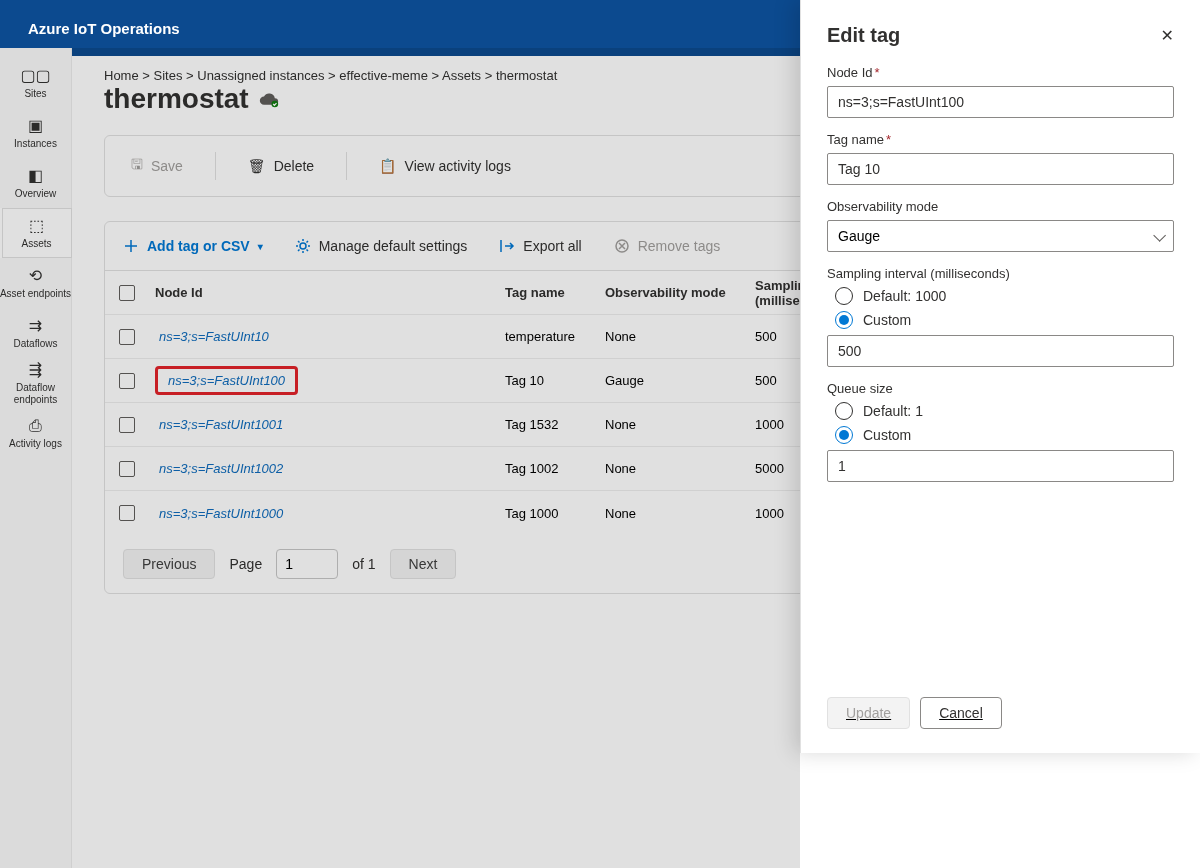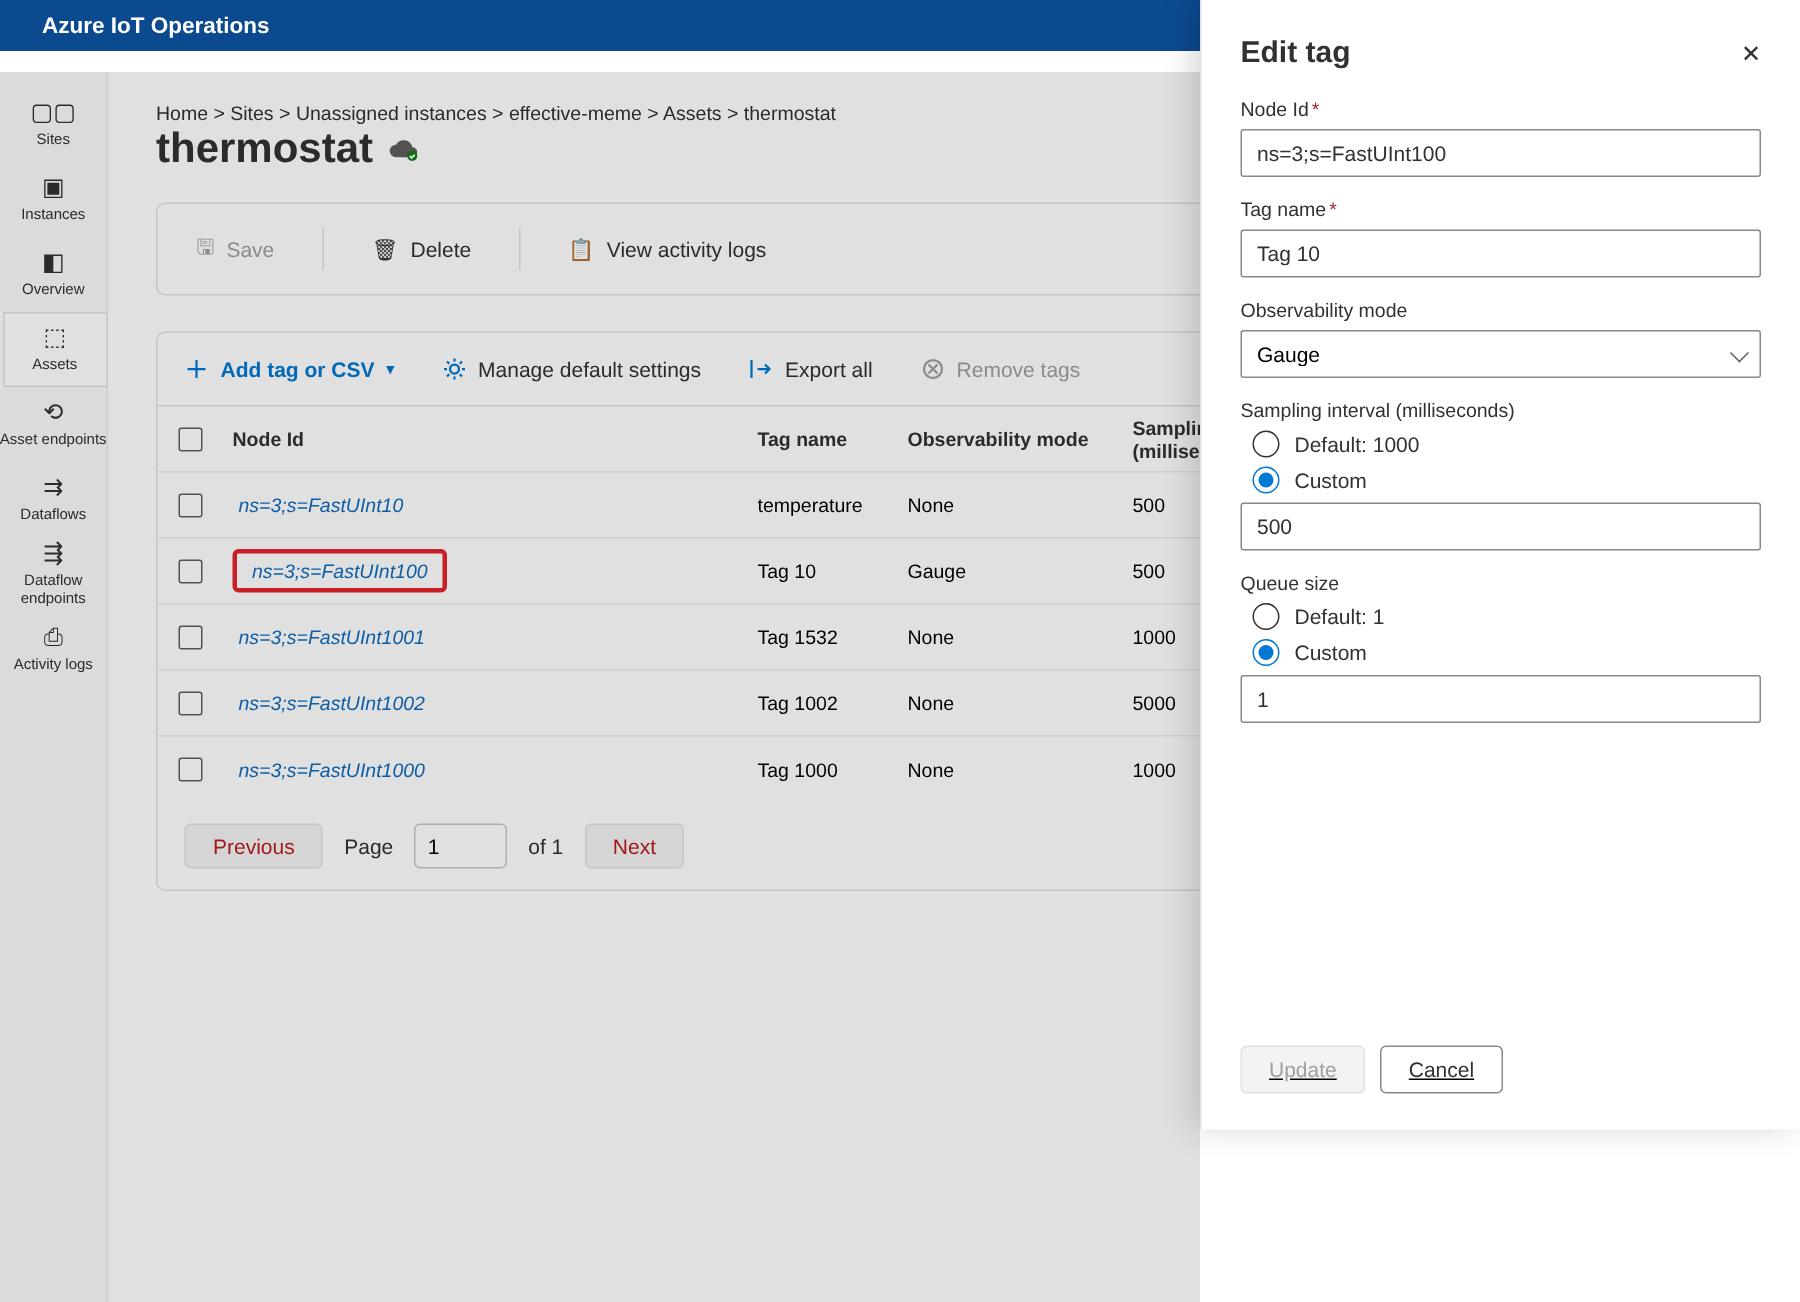--- a/index.html
+++ b/index.html
@@ -1,18 +1,18 @@
 <!DOCTYPE html>
 <html><head>
 <meta charset="utf-8">
 <style>
 * { margin: 0; padding: 0; box-sizing: border-box; font-family: "Segoe UI", Arial, sans-serif; }
 body { width: 1200px; height: 868px; background: #fff; overflow: hidden; position: relative; }
 
-.topbar { height: 34px; background: #0c4a8f; color: #fff; display: flex; align-items: center; padding: 0 28px; font-size: 15px; font-weight: 600; }
+.topbar { height: 56px; background: #0c4a8f; color: #fff; display: flex; align-items: center; padding: 0 28px; font-size: 15px; font-weight: 600; }
 
 .sidenav { position: absolute; left: 0; top: 48px; bottom: 0; width: 72px; background: #fafafa; border-right: 1px solid #ececec; display: flex; flex-direction: column; align-items: center; padding-top: 10px; }
 .sidenav-item { width: 72px; height: 50px; display: flex; flex-direction: column; align-items: center; justify-content: center; font-size: 10px; color: #323130; cursor: pointer; line-height: 1.2; text-align: center; }
 .sidenav-item.active { background: #fff; border-left: 2px solid transparent; box-shadow: inset 0 0 0 1px #e1e1e1; }
 .sidenav-item .icon { font-size: 16px; margin-bottom: 3px; color: #323130; }
 
 .main { position: absolute; left: 72px; top: 48px; right: 0; bottom: 0; padding: 20px 32px; }
 .breadcrumb { font-size: 13px; color: #323130; margin-bottom: 0; }
 .breadcrumb a { color: #323130; text-decoration: none; }
 .page-title-row { display: flex; align-items: center; gap: 10px; margin-bottom: 20px; }
@@ -43,21 +43,21 @@
 .col-node { width: 350px; font-size: 13px; }
 .col-tag { width: 100px; font-size: 13px; }
 .col-obs { width: 150px; font-size: 13px; }
 .col-samp { width: 180px; font-size: 13px; }
 .col-queue { width: 120px; font-size: 13px; }
 .grid-link { color: #0f6cbd; text-decoration: none; padding:2px 4px;font-style:italic;}
 .highlight-cell { border: 3px solid #e3242b; border-radius: 4px; display:inline-block; padding: 4px 6px; }
 .chk { width: 16px; height: 16px; border: 1px solid #605e5c; border-radius: 2px; display:inline-block; background:#fff; cursor:pointer;}
 
 .pager { display: flex; align-items: center; gap: 14px; padding: 14px 18px; font-size: 14px; color: #323130; }
-.pager-btn { padding: 6px 18px; border: 1px solid #e1e1e1; background: #f3f3f3; border-radius: 4px; color: #b91c1c; cursor: default; font-size:14px;}
+.pager-btn { padding: 6px 18px; border: 1px solid #e1e1e1; background: #f3f3f3; border-radius: 4px; color: #404040; cursor: default; font-size:14px;}
 .pager-input { width: 62px; height: 30px; border: 1px solid #c7c7c7; border-radius: 4px; padding: 0 8px; font-size:14px;}
 .pager-spacer { flex:1; }
 
 .overlay { position: absolute; left: 0; top: 48px; right: 400px; bottom: 0; background: rgba(0,0,0,0.12); }
 
 .panel { position: absolute; right: 0; top: 0; width: 400px; height: 753px; background: #fff; border-left: 1px solid #e1e1e1; box-shadow: -6px 0 20px rgba(0,0,0,0.15); padding: 24px 26px; display:flex; flex-direction:column;}
 .panel-header { display: flex; justify-content: space-between; align-items: center; margin-bottom: 18px; }
 .panel-title { font-size: 20px; font-weight: 600; color: #323130; }
 .panel-close { background: none; border: none; cursor: pointer; font-size: 16px; color: #323130; }
 .field { margin-bottom: 14px; }

